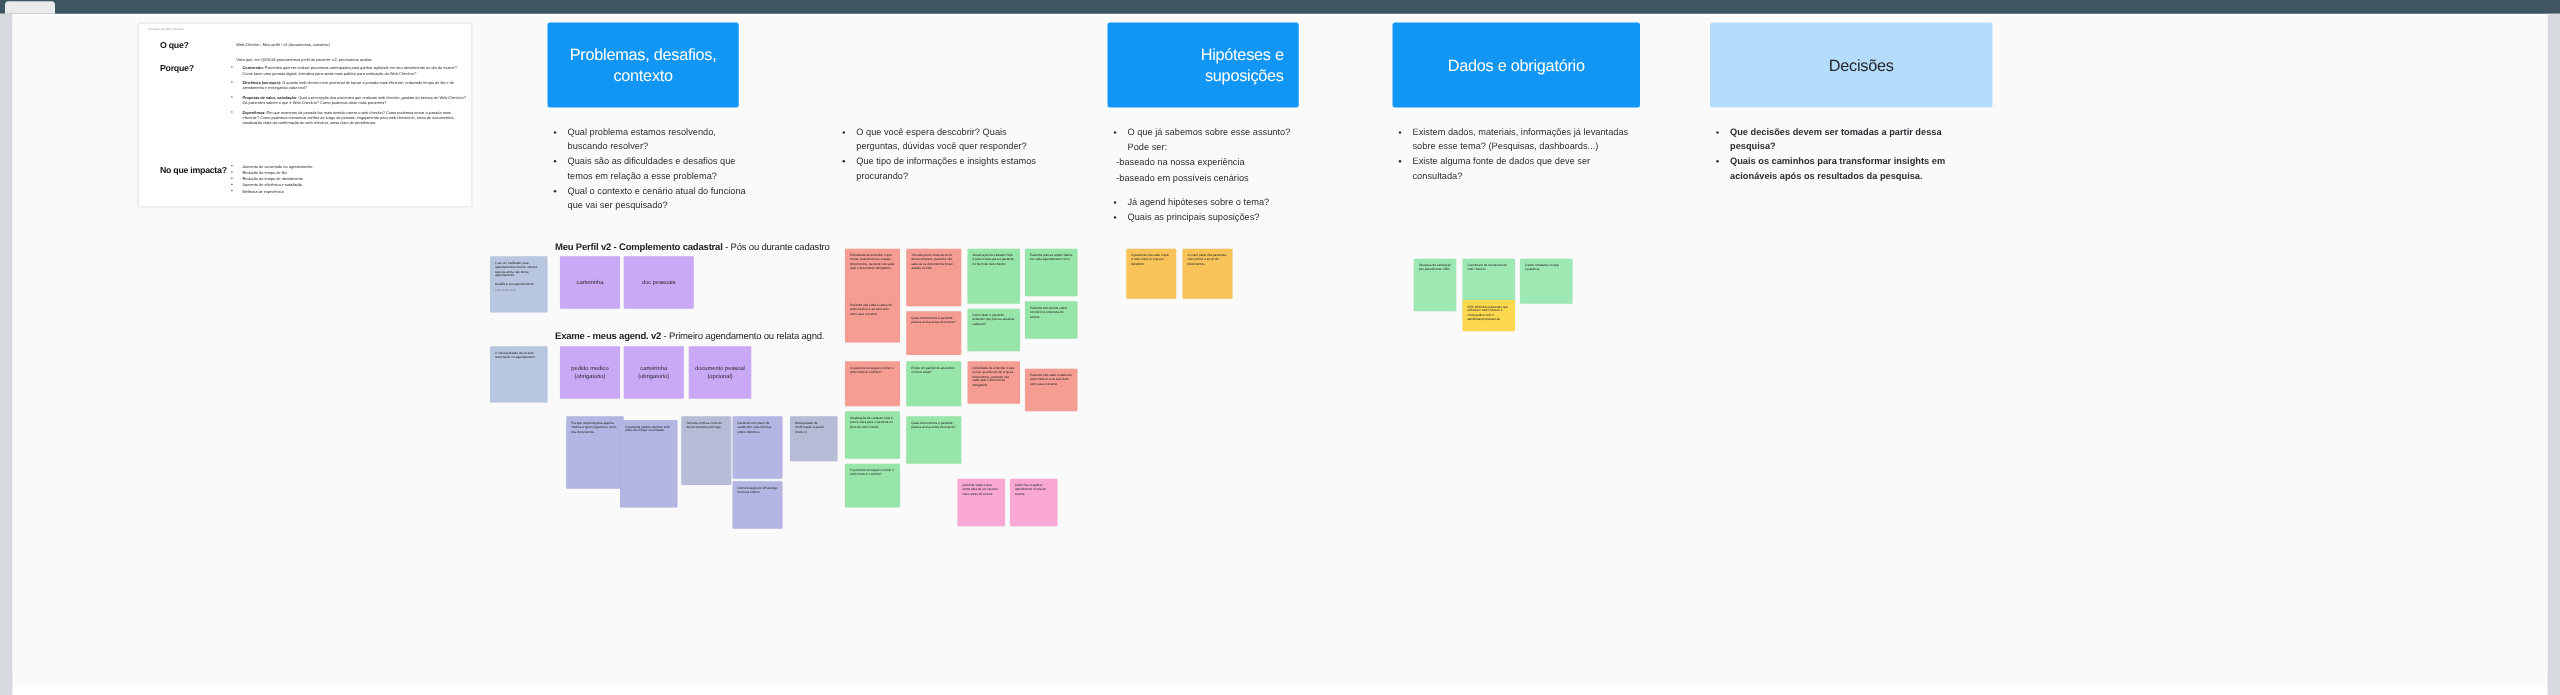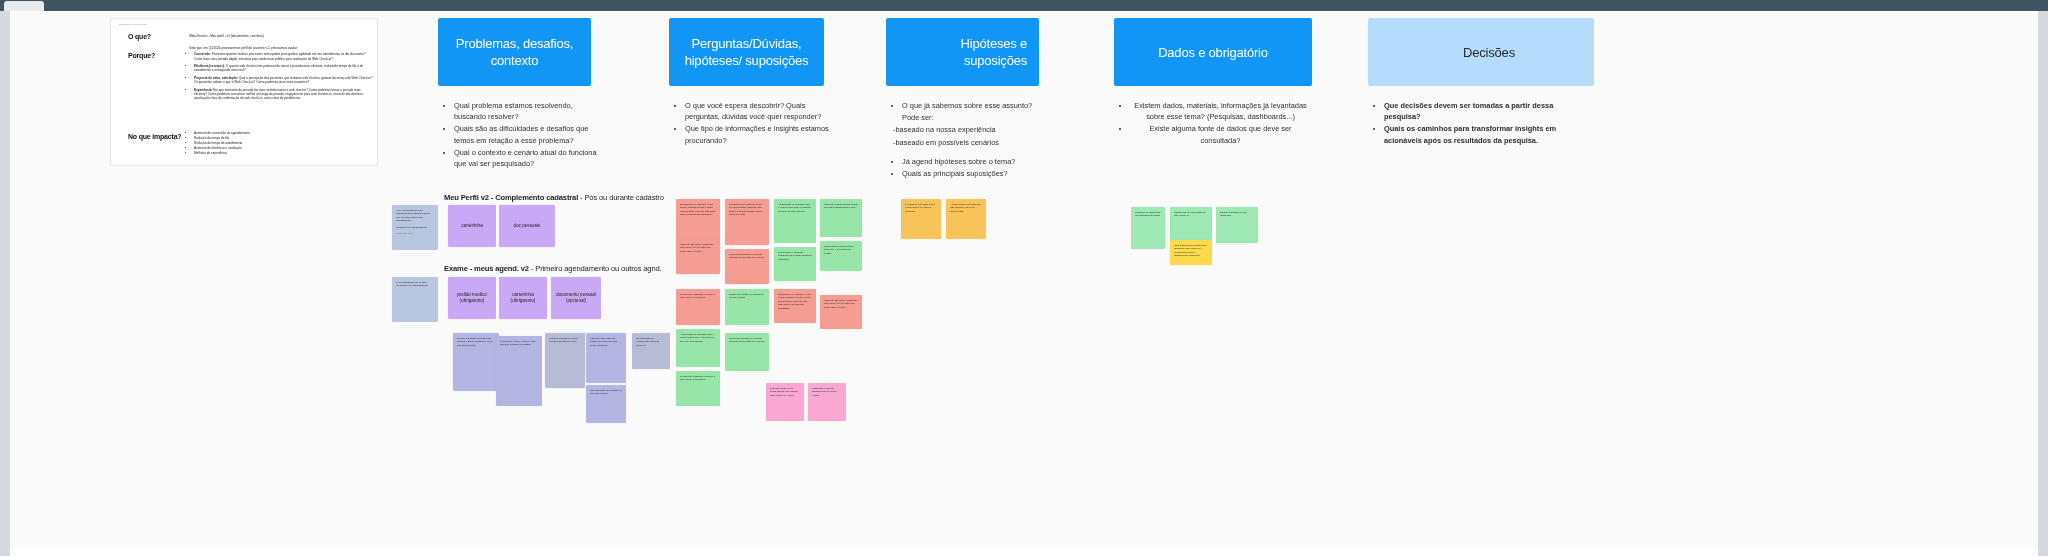--- a/index.html
+++ b/index.html
@@ -161,23 +161,20 @@
       <span>Problemas, desafios, contexto</span>
     </div>
     <div class="col-bullets" style="left:435px; top:87px; width:160px;">
       <ul>
         <li>Qual problema estamos resolvendo, buscando resolver?</li>
         <li>Quais são as dificuldades e desafios que temos em relação a esse problema?</li>
         <li>Qual o contexto e cenário atual do funciona que vai ser pesquisado?</li>
       </ul>
     </div>
 
-    <div class="col-header" style="left:659px; top:5px; width:155px; height:68px; background:#1296f5;">
-      <span>Perguntas/Dúvidas, hipóteses/ suposições</span>
-    </div>
     <div class="col-bullets" style="left:666px; top:87px; width:155px;">
       <ul>
         <li>O que você espera descobrir? Quais perguntas, dúvidas você quer responder?</li>
         <li>Que tipo de informações e insights estamos procurando?</li>
       </ul>
     </div>
 
     <div class="col-header" style="left:876px; top:5px; width:153px; height:68px; background:#1296f5;text-align:right;">
       <span>Hipóteses e suposições</span>
     </div>
@@ -189,42 +186,42 @@
         <li class="plain">-baseado em possíveis cenários</li>
         <li class="plain" style="height:6px;"></li>
         <li>Já agend hipóteses sobre o tema?</li>
         <li>Quais as principais suposições?</li>
       </ul>
     </div>
 
     <div class="col-header" style="left:1104px; top:5px; width:198px; height:68px; background:#1296f5;">
       <span>Dados e obrigatório</span>
     </div>
-    <div class="col-bullets" style="left:1111px; top:87px; width:190px;text-align:center;">
+    <div class="col-bullets" style="left:1111px; top:87px; width:190px;">
       <ul>
         <li>Existem dados, materiais, informações já levantadas sobre esse tema? (Pesquisas, dashboards...)</li>
         <li>Existe alguma fonte de dados que deve ser consultada?</li>
       </ul>
     </div>
 
     <div class="col-header light" style="left:1358px; top:5px; width:226px; height:68px; background:#b5ddfb;">
       <span>Decisões</span>
     </div>
     <div class="col-bullets" style="left:1365px; top:87px; width:215px;font-weight:bold;">
       <ul>
         <li>Que decisões devem ser tomadas a partir dessa pesquisa?</li>
         <li>Quais os caminhos para transformar insights em acionáveis após os resultados da pesquisa.</li>
       </ul>
     </div>
 
     <div class="section-title" style="left:434px; top:180px;">
       <b>Meu Perfil v2 - Complemento cadastral</b><span> - Pós ou durante cadastro</span>
     </div>
     <div class="section-title" style="left:434px; top:251px;">
-      <b>Exame - meus agend. v2</b><span> - Primeiro agendamento ou outros agnd.</span>
+      <b>Exame - meus agend. v2</b><span> - Primeiro agendamento ou relata agnd.</span>
     </div>
 
     <div class="sticky s-blue" style="left:382px; top:192px; width:46px; height:45px;">
       <p>1 ser um facilitador para agendamentos futuros mesmo que ela ainda não tenha agendamento</p>
       <p>Qualificar pro agendamento</p>
       <div class="meta">2 dezembro, 2023</div>
     </div>
     <div class="sticky s-purple center" style="left:438px; top:192px; width:48px; height:42px;">
       <span>carteirinha</span>
     </div>

